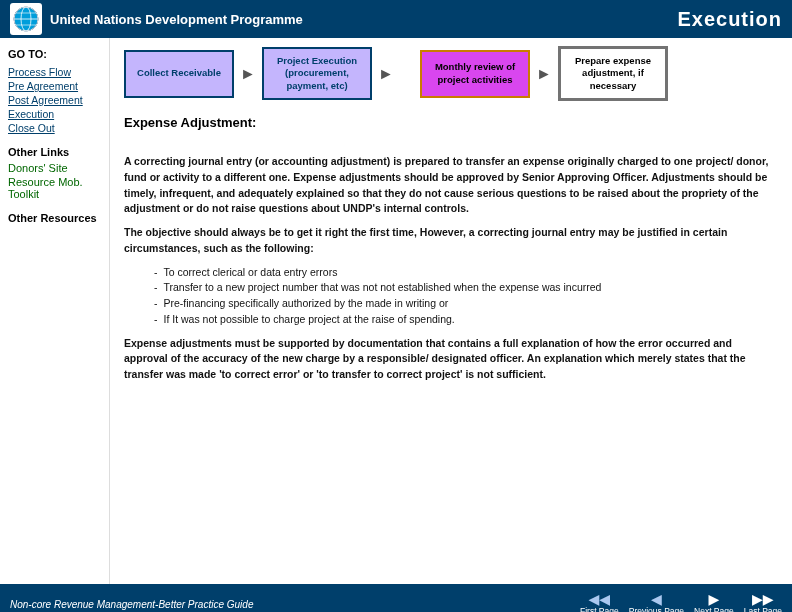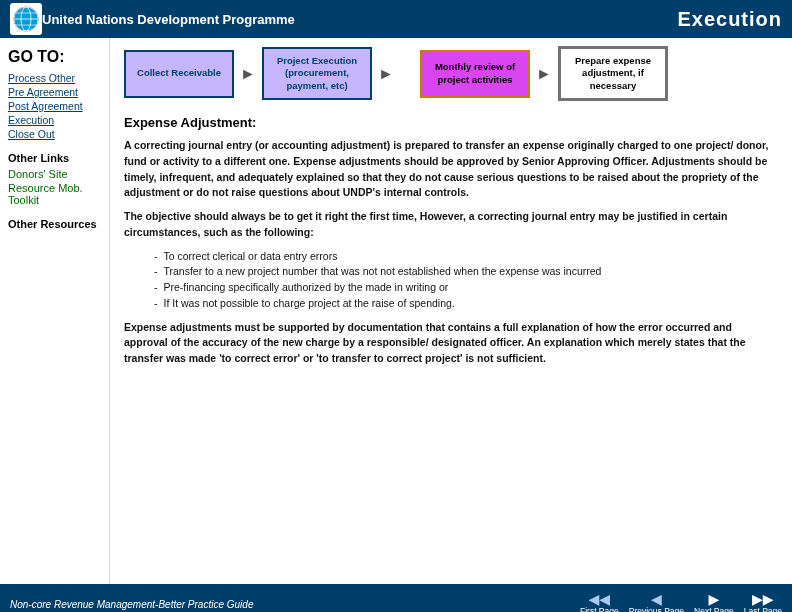--- a/index.html
+++ b/index.html
@@ -16,20 +16,21 @@
     .header {
       display: flex;
       align-items: center;
       background: #003f6b;
       height: 38px;
       padding: 0 10px;
     }
     .header-logo {
       display: flex;
       align-items: center;
+      gap: 8px;
     }
     .logo-box {
       width: 32px;
       height: 32px;
       background: #fff;
       border-radius: 3px;
       display: flex;
       align-items: center;
       justify-content: center;
       font-weight: bold;
@@ -58,21 +59,21 @@
     
     .sidebar {
       width: 110px;
       min-width: 110px;
       padding: 10px 8px;
       background: #fff;
       border-right: 1px solid #ddd;
     }
     .sidebar-goto {
       font-weight: bold;
-      font-size: 16px;
+      font-size: 11px;
       margin-bottom: 6px;
       color: #000;
     }
     .sidebar-link {
       display: block;
       color: #003f6b;
       text-decoration: underline;
       font-size: 10.5px;
       margin-bottom: 2px;
       cursor: pointer;
@@ -138,21 +139,21 @@
       align-items: center;
       justify-content: center;
       color: #555;
       font-size: 16px;
     }
 
     
     .section-title {
       font-weight: bold;
       font-size: 13px;
-      margin-bottom: 8px;
+      margin-bottom: 24px;
       color: #000;
     }
     .body-text {
       font-size: 10.5px;
       color: #111;
       line-height: 1.5;
       margin-bottom: 8px;
       font-weight: bold;
     }
     .bullet-list {
@@ -224,21 +225,21 @@
     </div>
     <span class="header-org-name">United Nations Development Programme</span>
   </div>
   <span class="header-title">Execution</span>
 </header>
 
 <div class="main">
 
   <aside class="sidebar">
     <div class="sidebar-goto">GO TO:</div>
-    <a class="sidebar-link">Process Other</a>
+    <a class="sidebar-link">Process Flow</a>
     <a class="sidebar-link">Pre Agreement</a>
     <a class="sidebar-link">Post Agreement</a>
     <a class="sidebar-link">Execution</a>
     <a class="sidebar-link">Close Out</a>
 
     <div class="sidebar-section">Other Links</div>
     <a class="sidebar-link-green">Donors' Site</a>
     <a class="sidebar-link-green">Resource Mob. Toolkit</a>
 
     <div class="sidebar-section">Other Resources</div>

